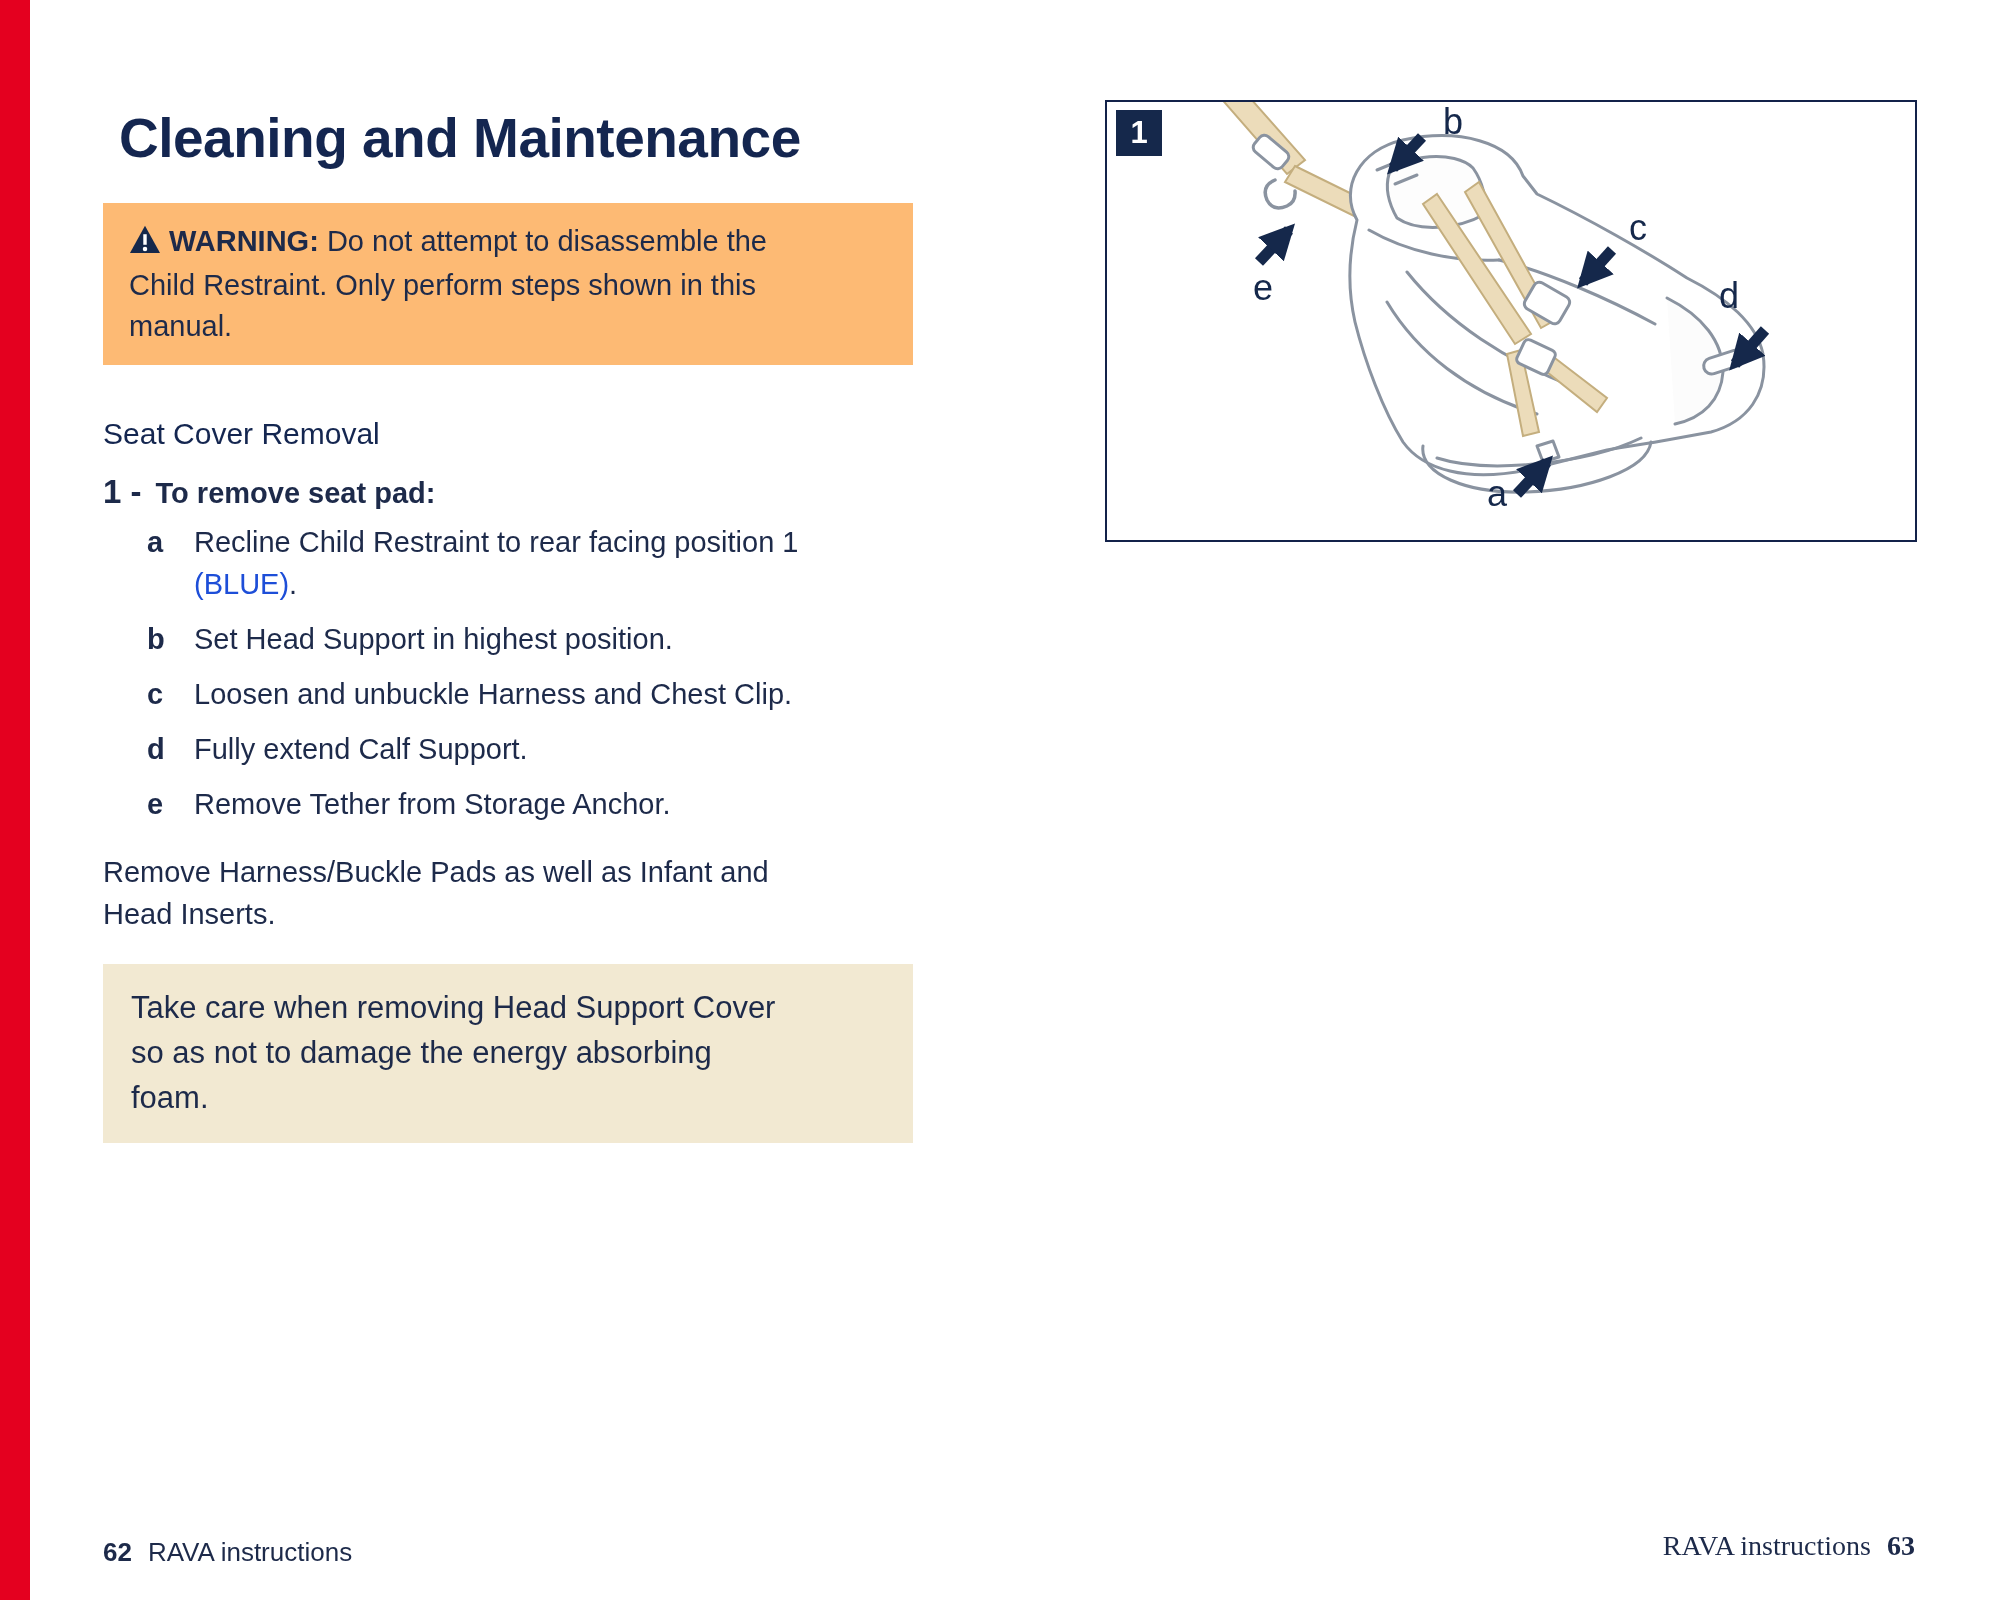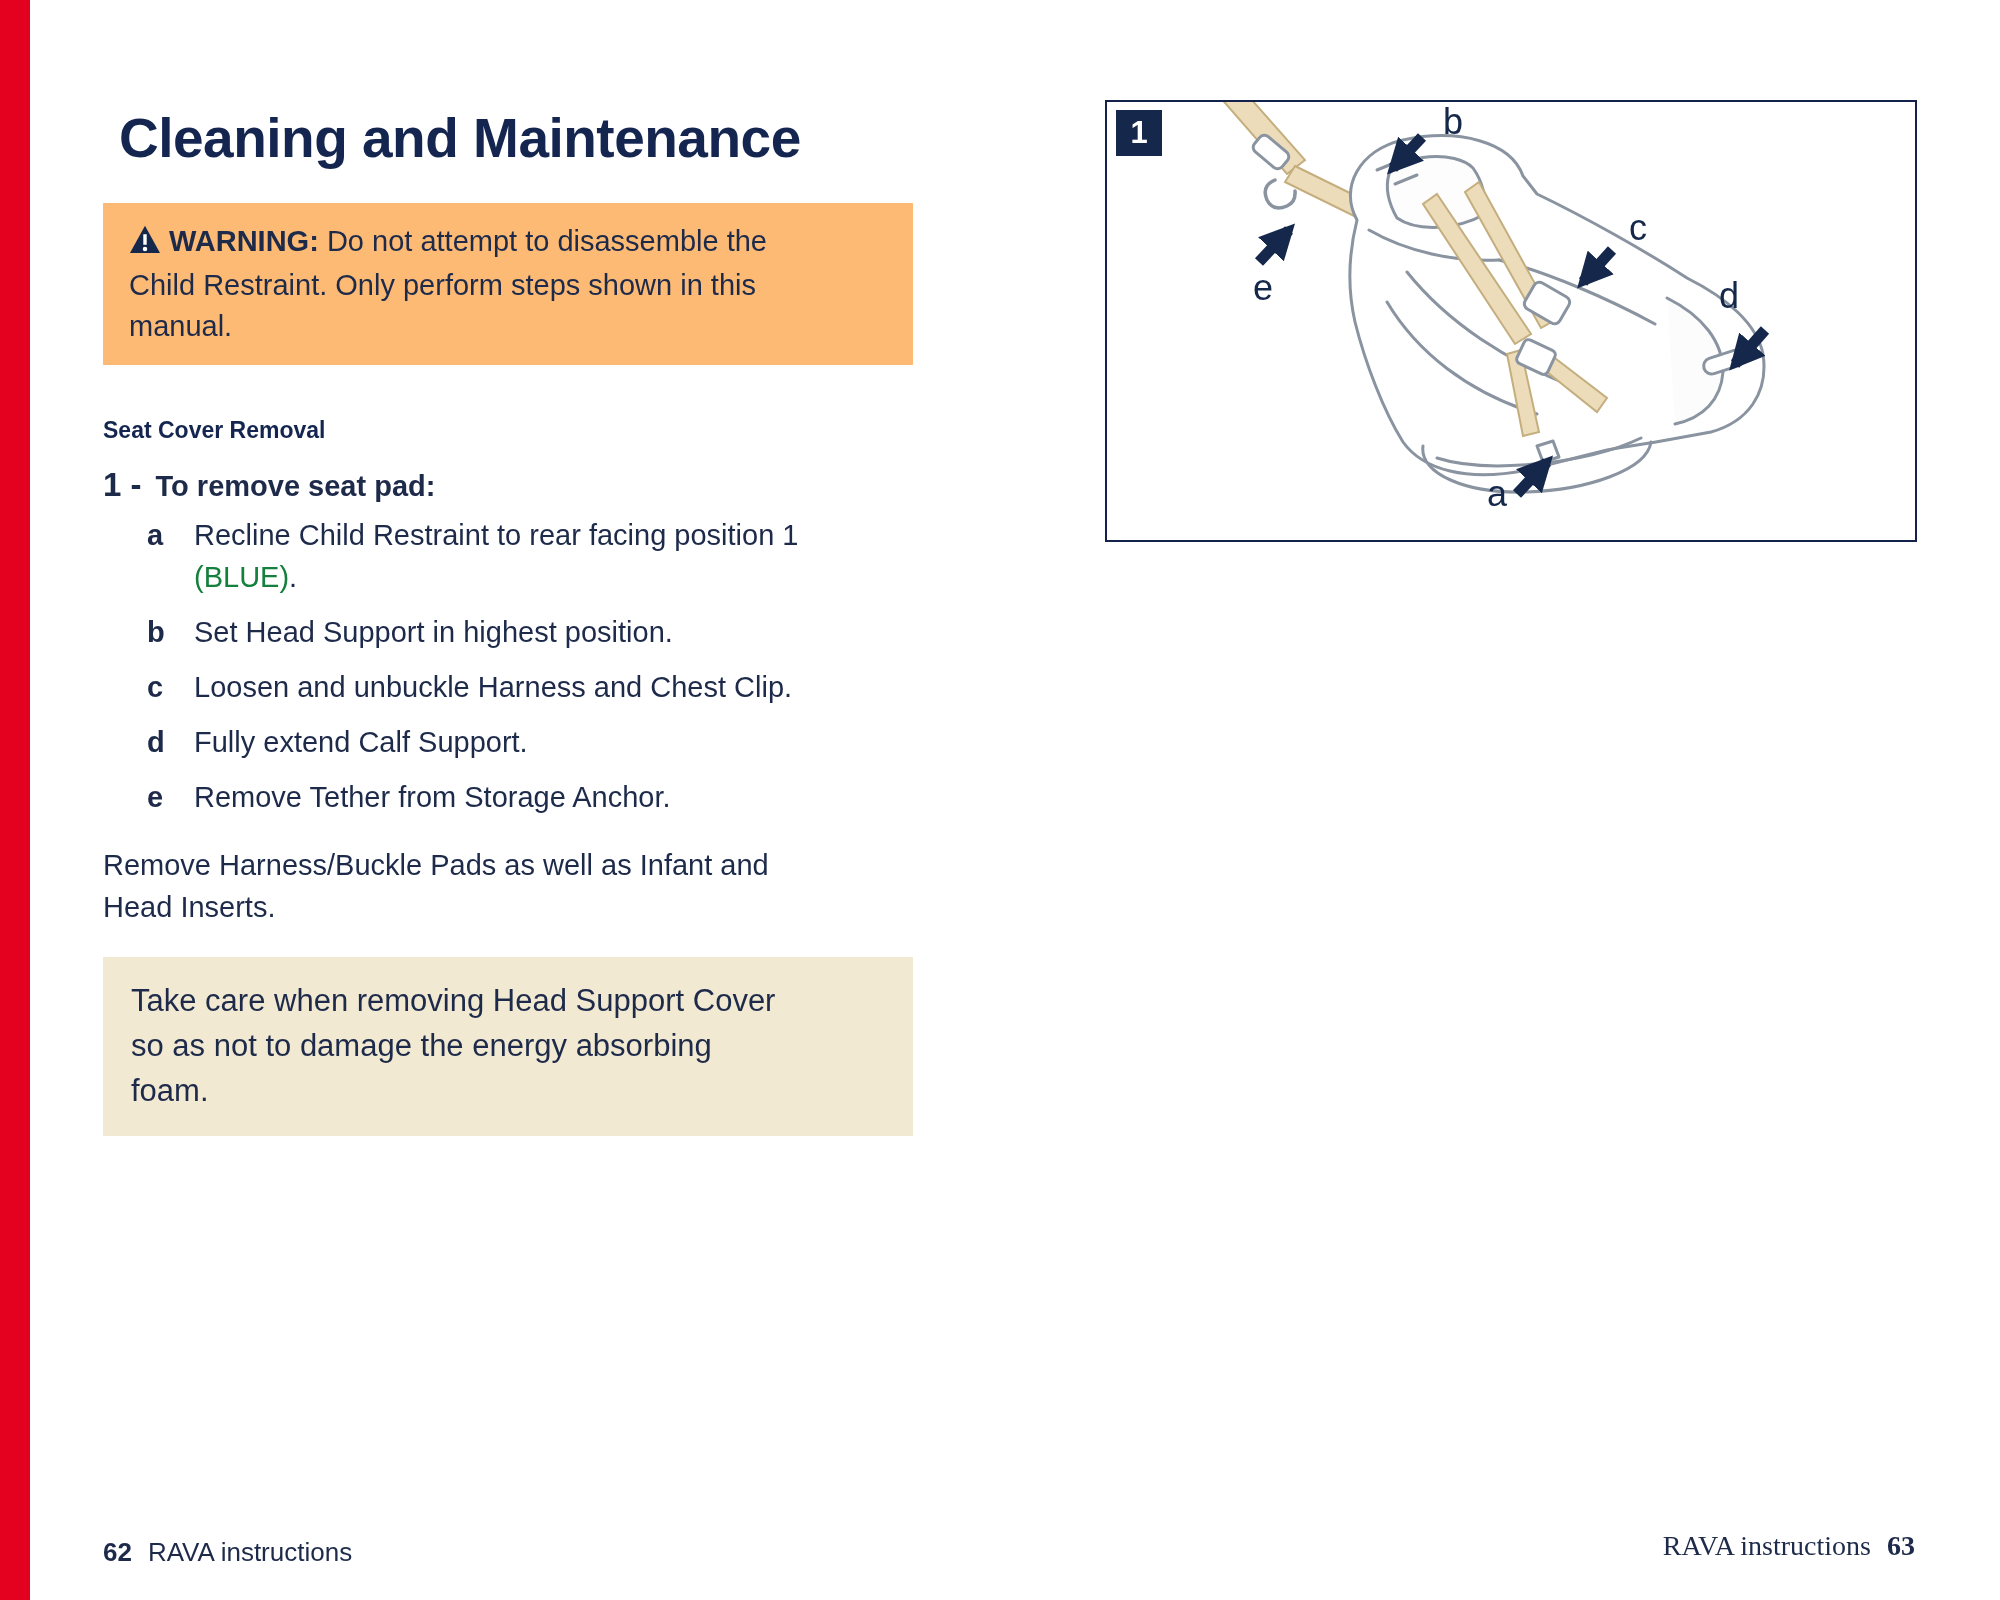--- a/index.html
+++ b/index.html
@@ -19,31 +19,31 @@
   }
 
   .warning-box {
     margin-top:34px; background:#fdba74;
     padding:18px 120px 18px 26px; width:auto; max-width:664px;
     font-size:29px; line-height:1.42;
   }
   .warning-box .warn-icon { display:inline-block; vertical-align:-3px; margin-right:8px; }
   .warning-box b { font-weight:700; }
 
-  h2.section-heading { margin:52px 0 0 0; font-size:23px; font-weight:700; color:#142650; }
+  h2.section-heading { margin:52px 0 0 0; font-size:30px; font-weight:400; color:#142650; }
 
   .step-line { margin-top:22px; display:flex; align-items:baseline; gap:14px; }
   .step-num { font-size:33px; font-weight:700; }
   .step-title { font-size:29px; font-weight:700; }
 
   .substeps { margin-top:10px; }
   .substep { display:flex; margin-left:44px; margin-bottom:13px; font-size:29px; line-height:1.45; }
   .substep .letter { width:47px; font-weight:700; flex:0 0 auto; }
   .substep .text { width:700px; }
-  .blue { color:#15803d; }
+  .blue { color:#1d4ed8; }
 
   .paragraph { margin-top:26px; font-size:29px; line-height:1.45; width:690px; }
 
   .note-box {
     margin-top:26px; background:#f2e9d2;
     padding:22px 120px 22px 28px; max-width:662px;
     font-size:31px; line-height:1.45;
   }
 
   .figure {

